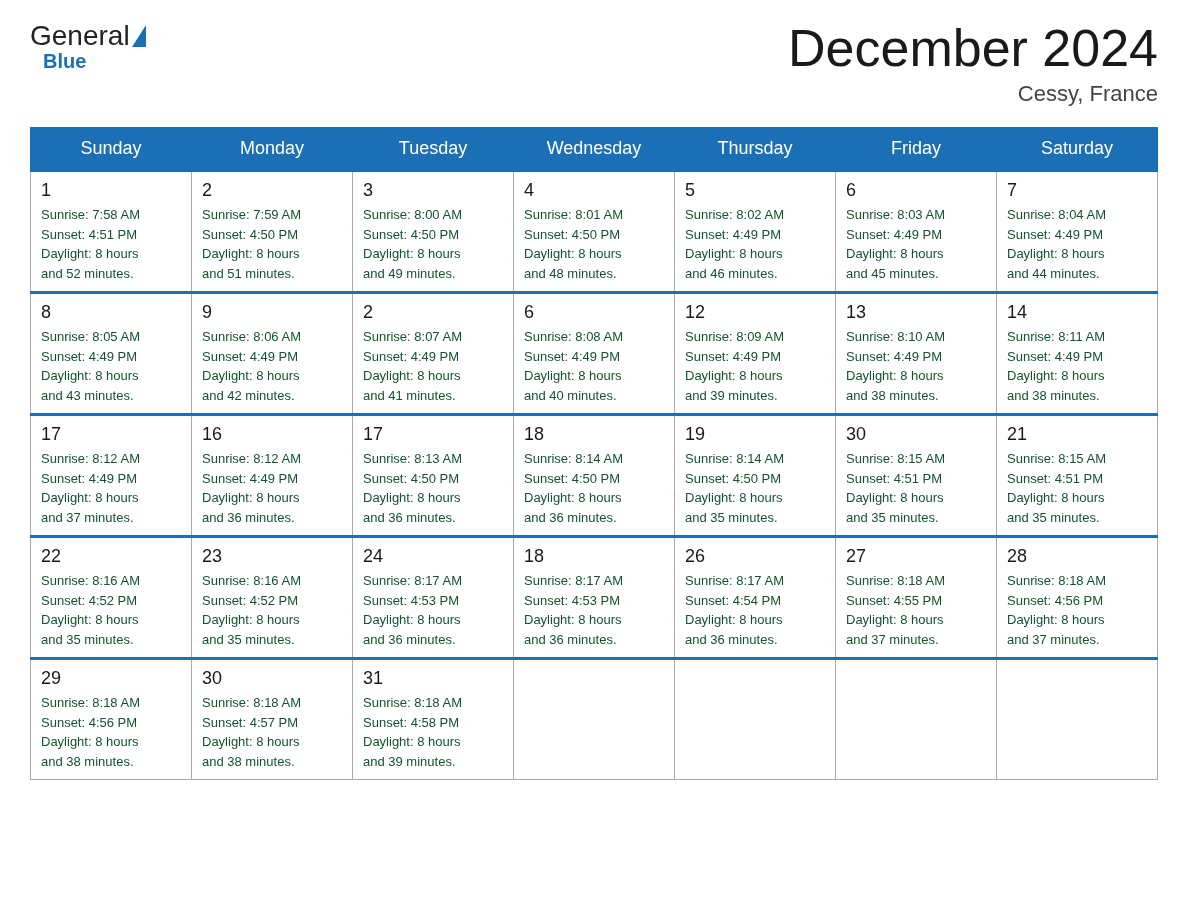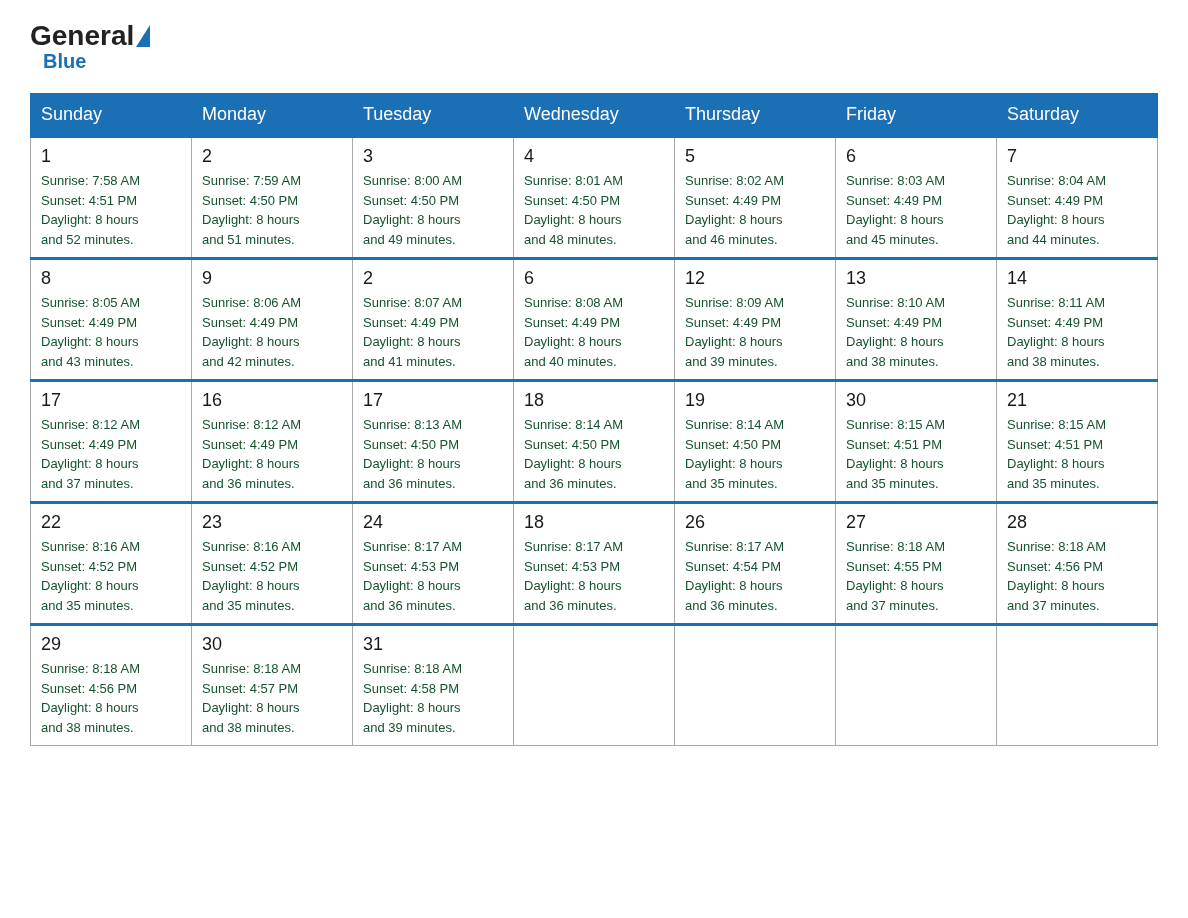--- a/index.html
+++ b/index.html
@@ -16,21 +16,21 @@
       align-items: flex-start;
       margin-bottom: 20px;
     }
     .logo {
       display: flex;
       flex-direction: column;
       align-items: flex-start;
     }
     .logo-text {
       font-size: 28px;
-      font-weight: bold;
+      font-weight: normal;
       color: #1a1a1a;
       display: flex;
       align-items: center;
     }
     .logo-general { color: #222; }
     .logo-triangle {
       width: 0;
       height: 0;
       border-left: 14px solid transparent;
       border-right: 0px solid transparent;
@@ -64,21 +64,21 @@
     table {
       width: 100%;
       border-collapse: collapse;
     }
     thead tr th {
       background-color: #1a6fb5;
       color: #fff;
       font-size: 18px;
       font-weight: normal;
       padding: 10px 10px;
-      text-align: left;
+      text-align: center;
       border: 1px solid #1a6fb5;
     }
     tbody tr td {
       border: 1px solid #aaa;
       vertical-align: top;
       padding: 8px 10px;
       width: 14.28%;
       min-height: 90px;
     }
     tbody tr:first-child td {
@@ -107,20 +107,24 @@
 <body>
 
 <div class="header">
   <div class="logo">
     <div class="logo-text">
       <span class="logo-general">General</span>
         <span class="logo-triangle"></span>
     </div>
     <div class="logo-line">Blue</div>
   </div>
+  <div class="title-block">
+    <div class="month-title">December 2024</div>
+    <div class="location">Cessy, France</div>
+  </div>
 </div>
 
 <table>
   <thead>
     <tr>
 
     <th>Sunday</th>
         <th>Monday</th>
         <th>Tuesday</th>
         <th>Wednesday</th>

